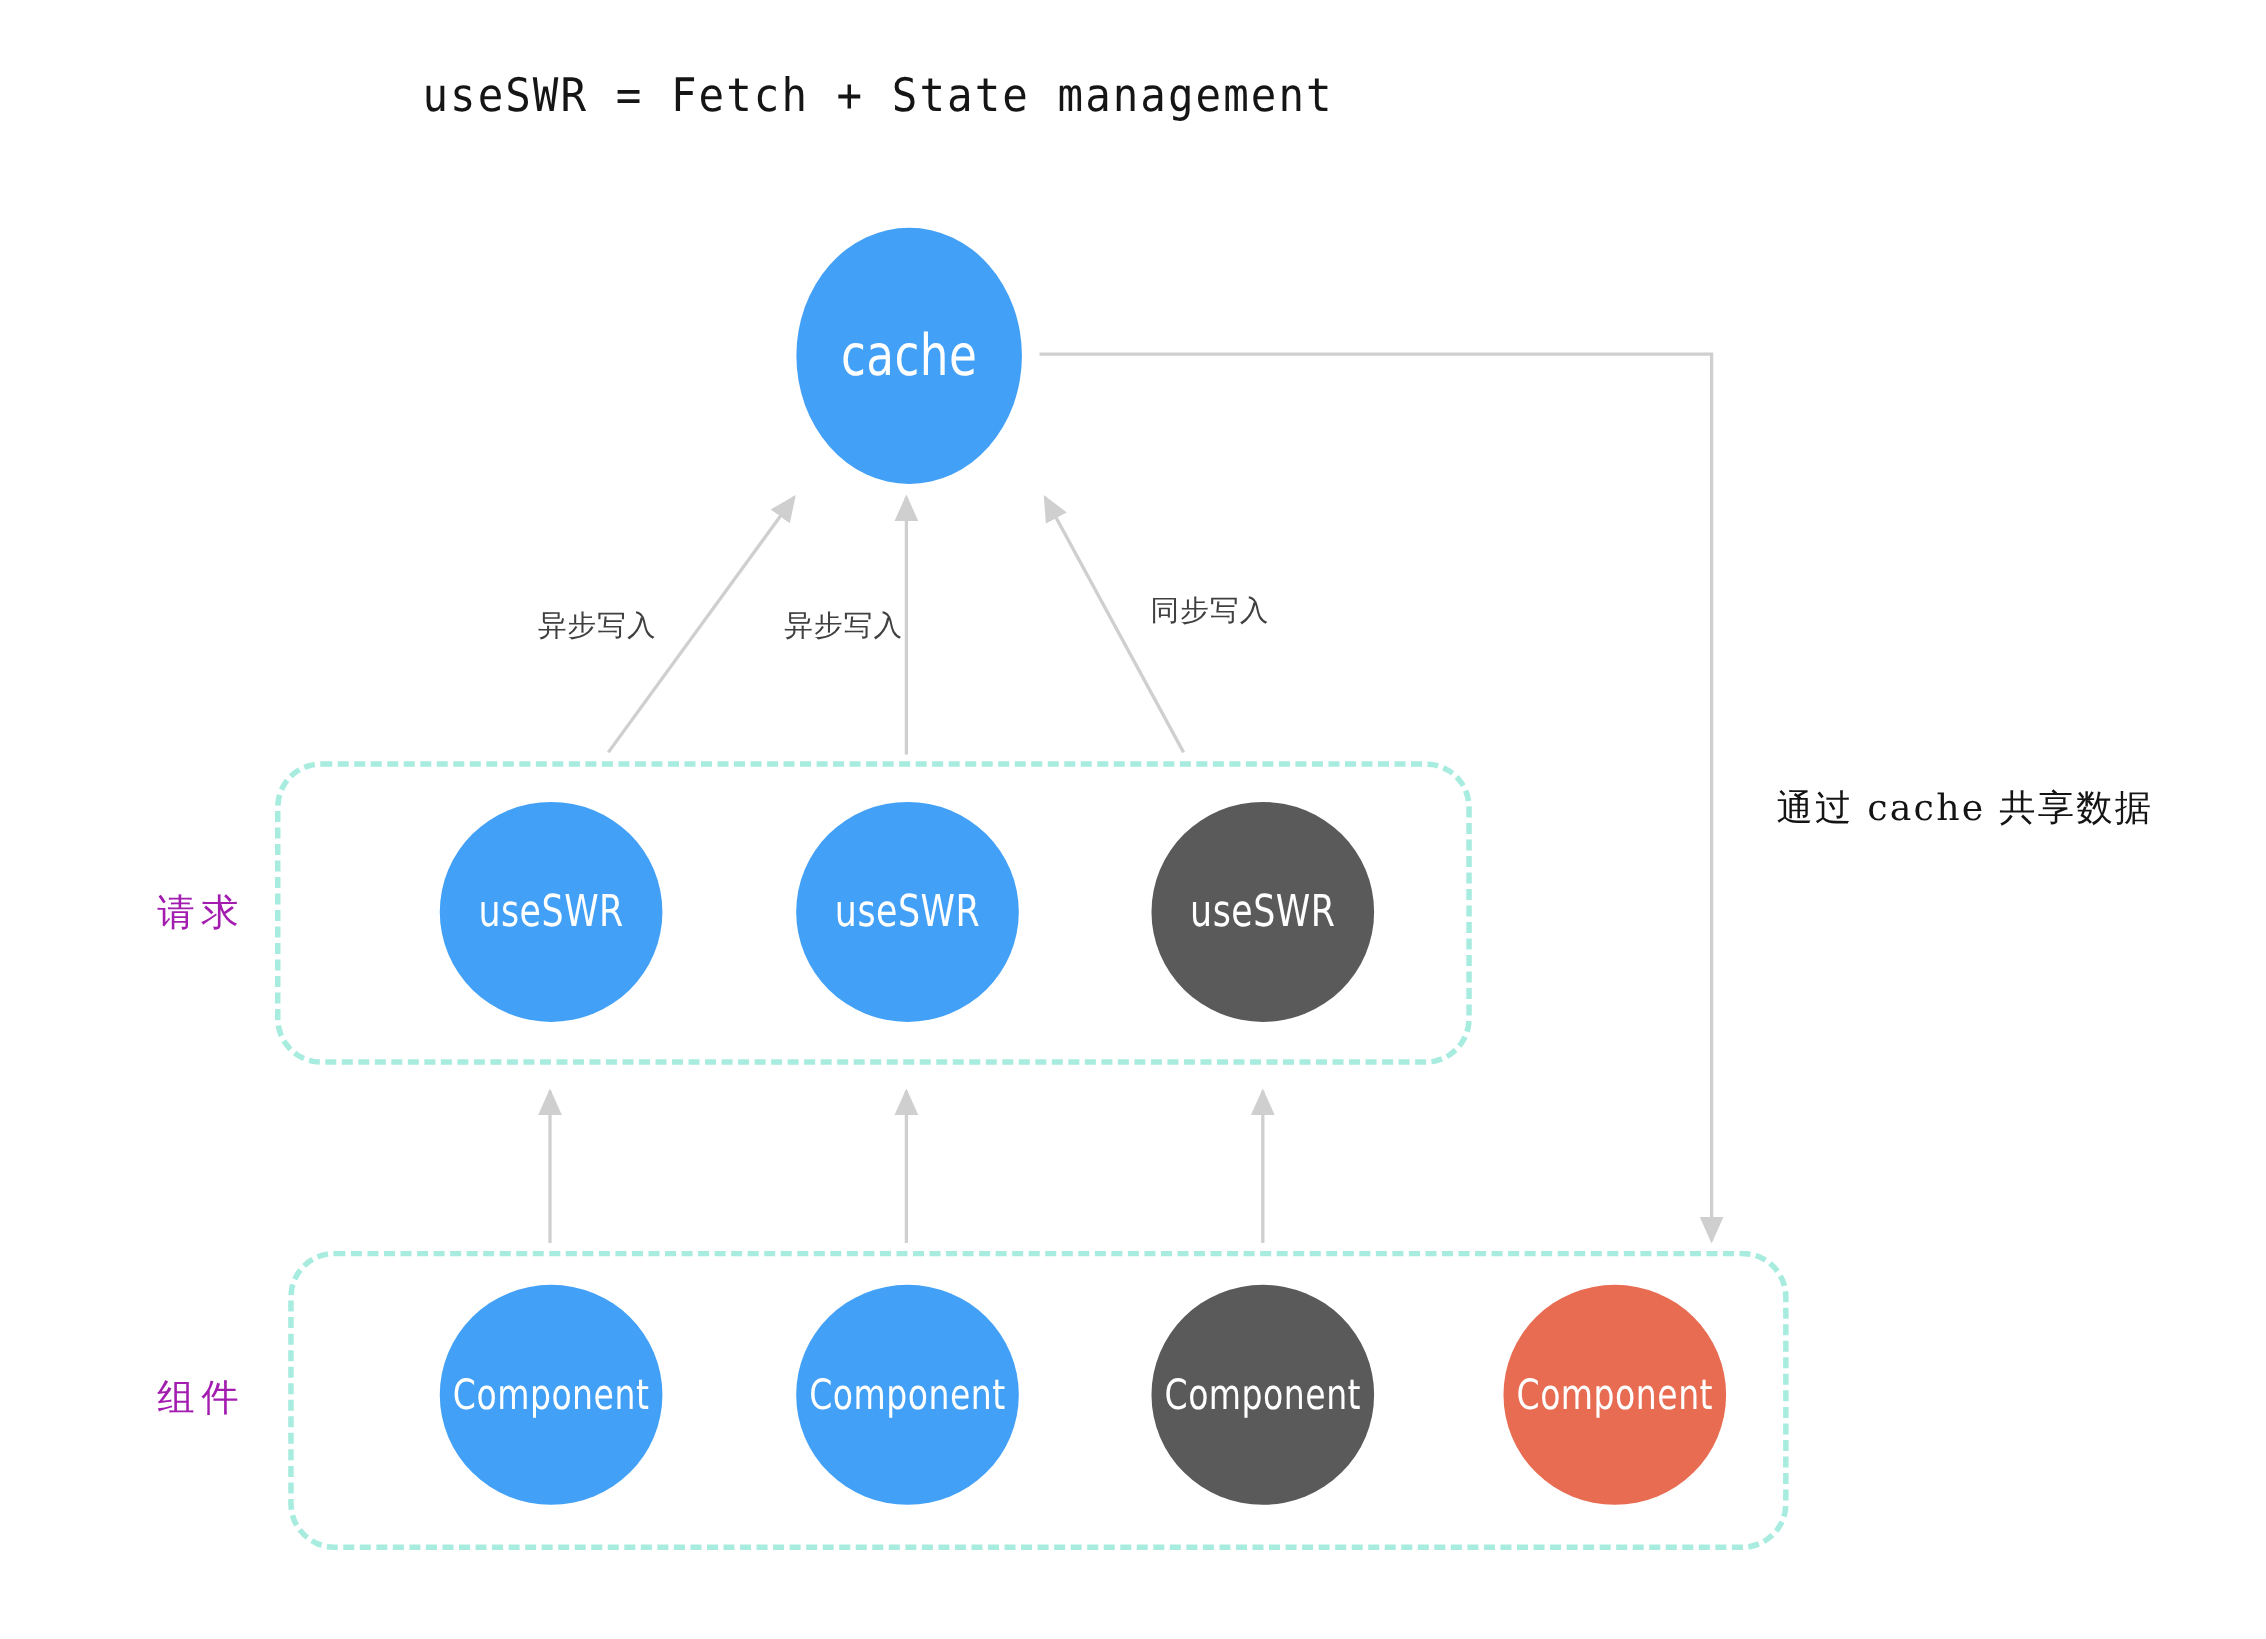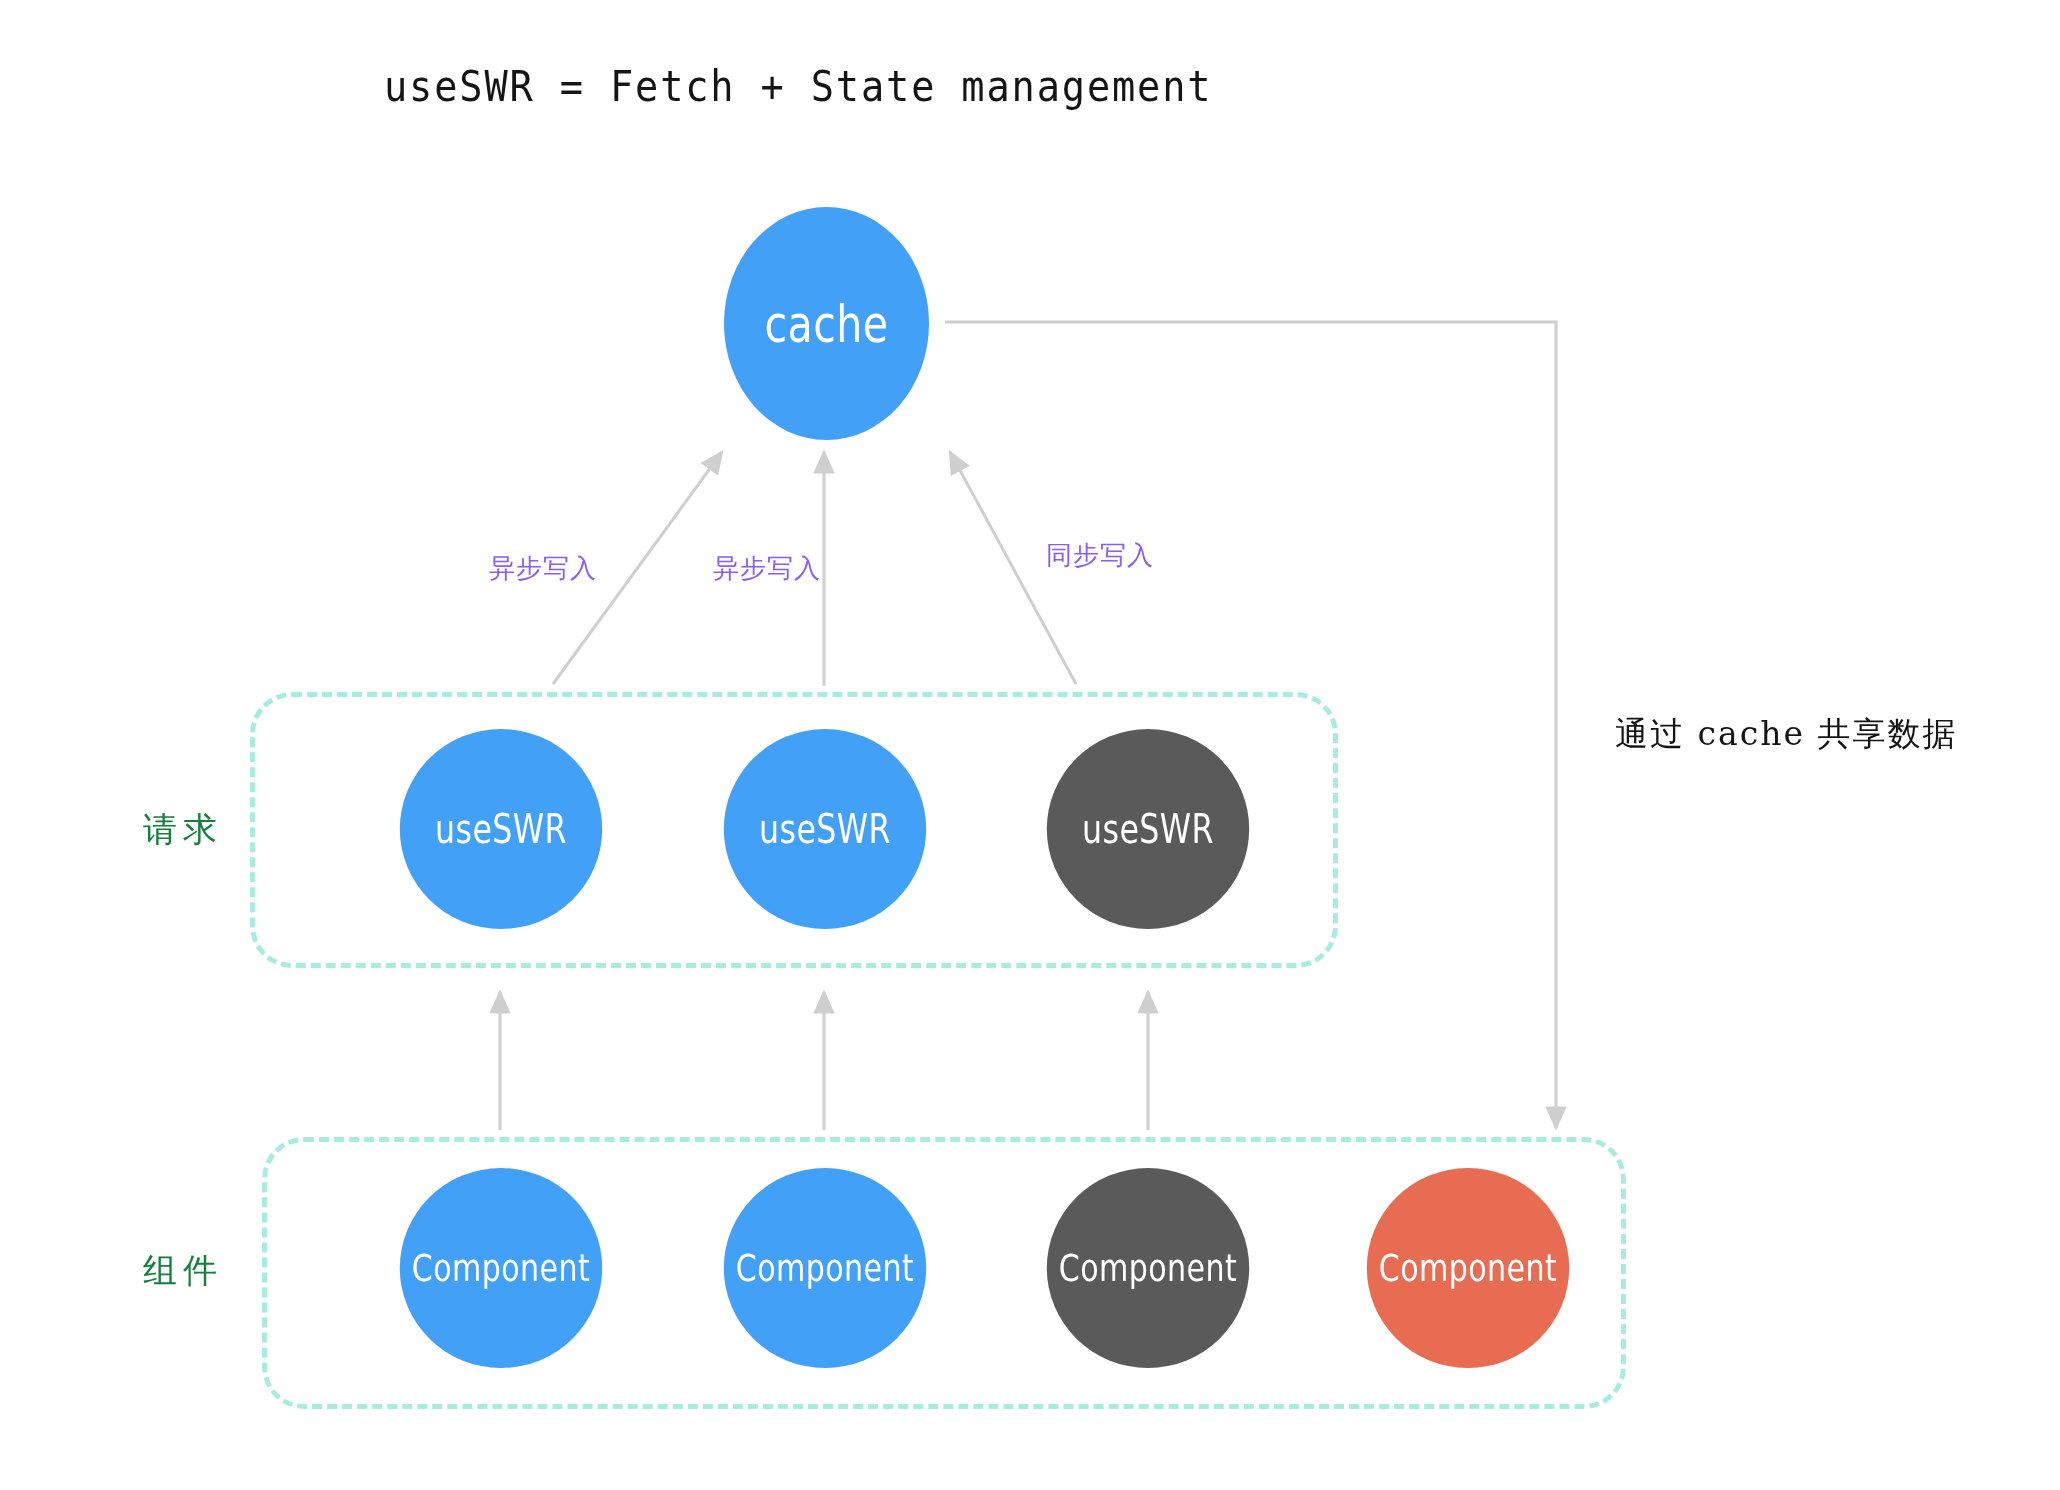--- a/index.html
+++ b/index.html
@@ -62,29 +62,29 @@
     color: #151515;
     white-space: nowrap;
     letter-spacing: 2px;
     transform: scaleX(0.92);
     transform-origin: left center;
   }
   .row-label {
     position: absolute;
     font-family: "DejaVu Serif", "Liberation Serif", serif;
     font-size: 34px;
-    color: #15803d;
+    color: #a21caf;
     letter-spacing: 6px;
     white-space: nowrap;
   }
   .edge-label {
     position: absolute;
     font-family: "DejaVu Serif", "Liberation Serif", serif;
     font-size: 26px;
-    color: #8b5cf6;
+    color: #404040;
     white-space: nowrap;
     letter-spacing: 1px;
   }
   .side-label {
     position: absolute;
     font-family: "DejaVu Serif", "Liberation Serif", serif;
     font-size: 33px;
     color: #141414;
     white-space: nowrap;
     letter-spacing: 2px;

